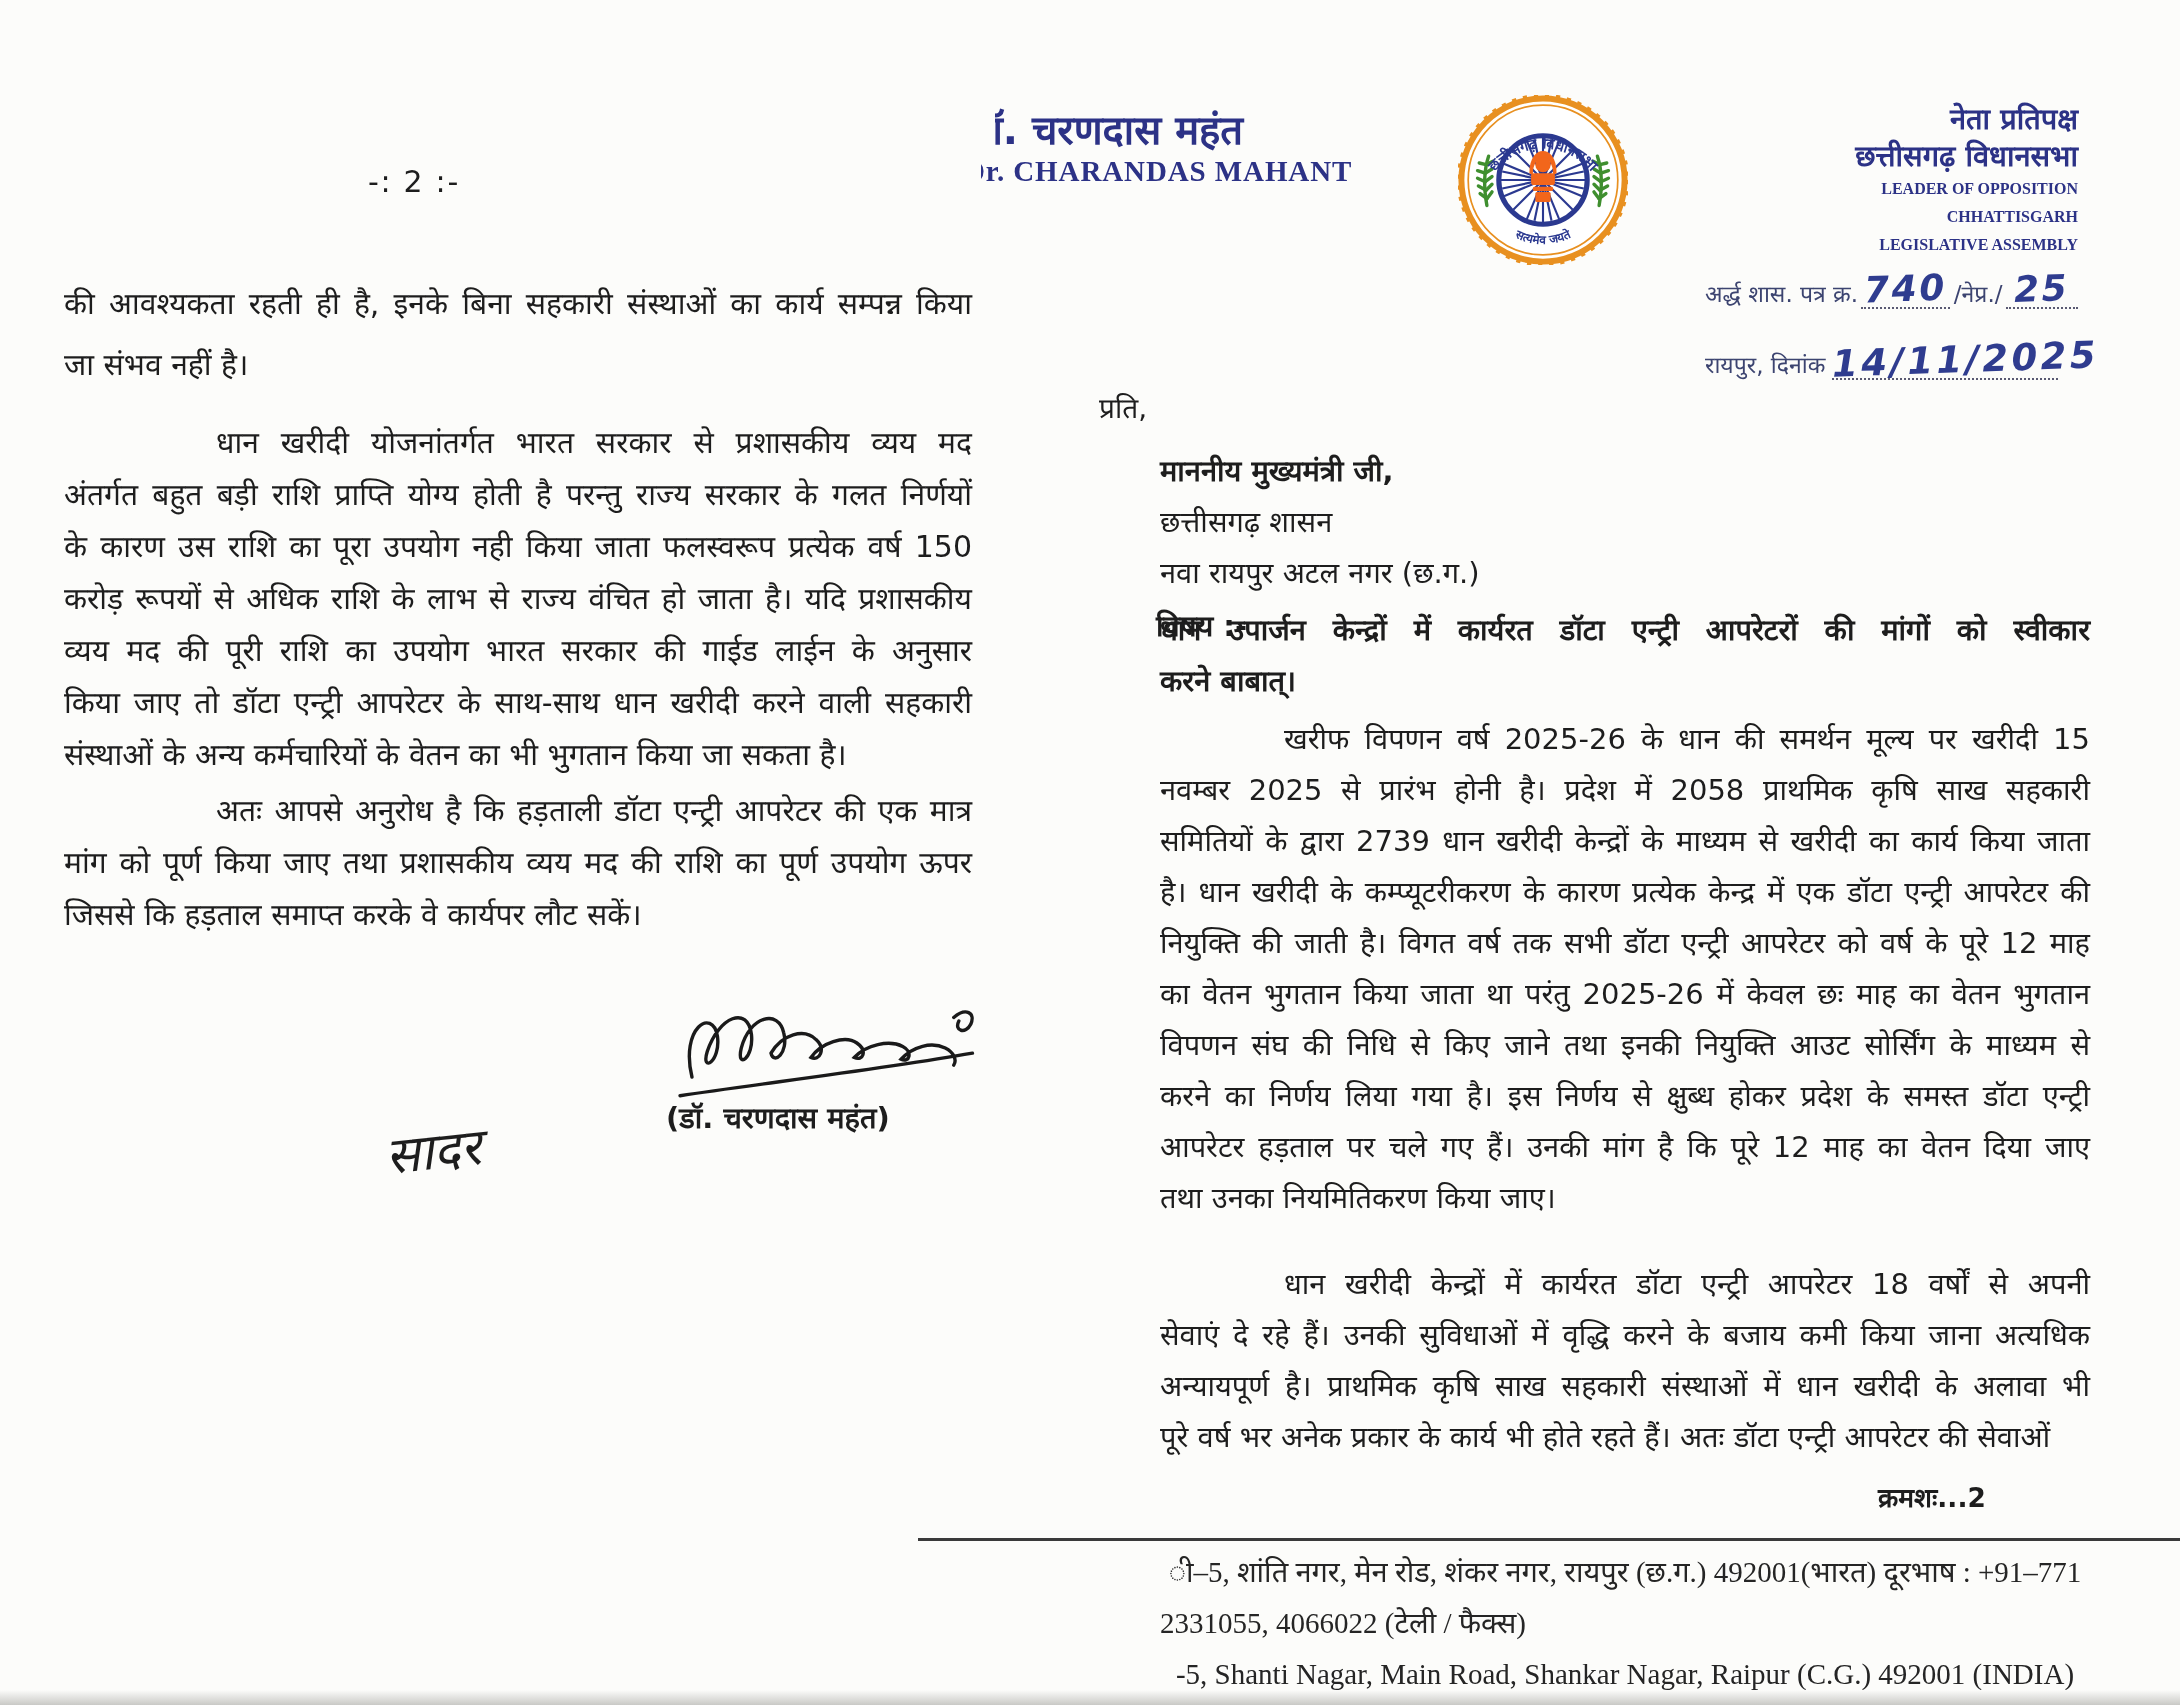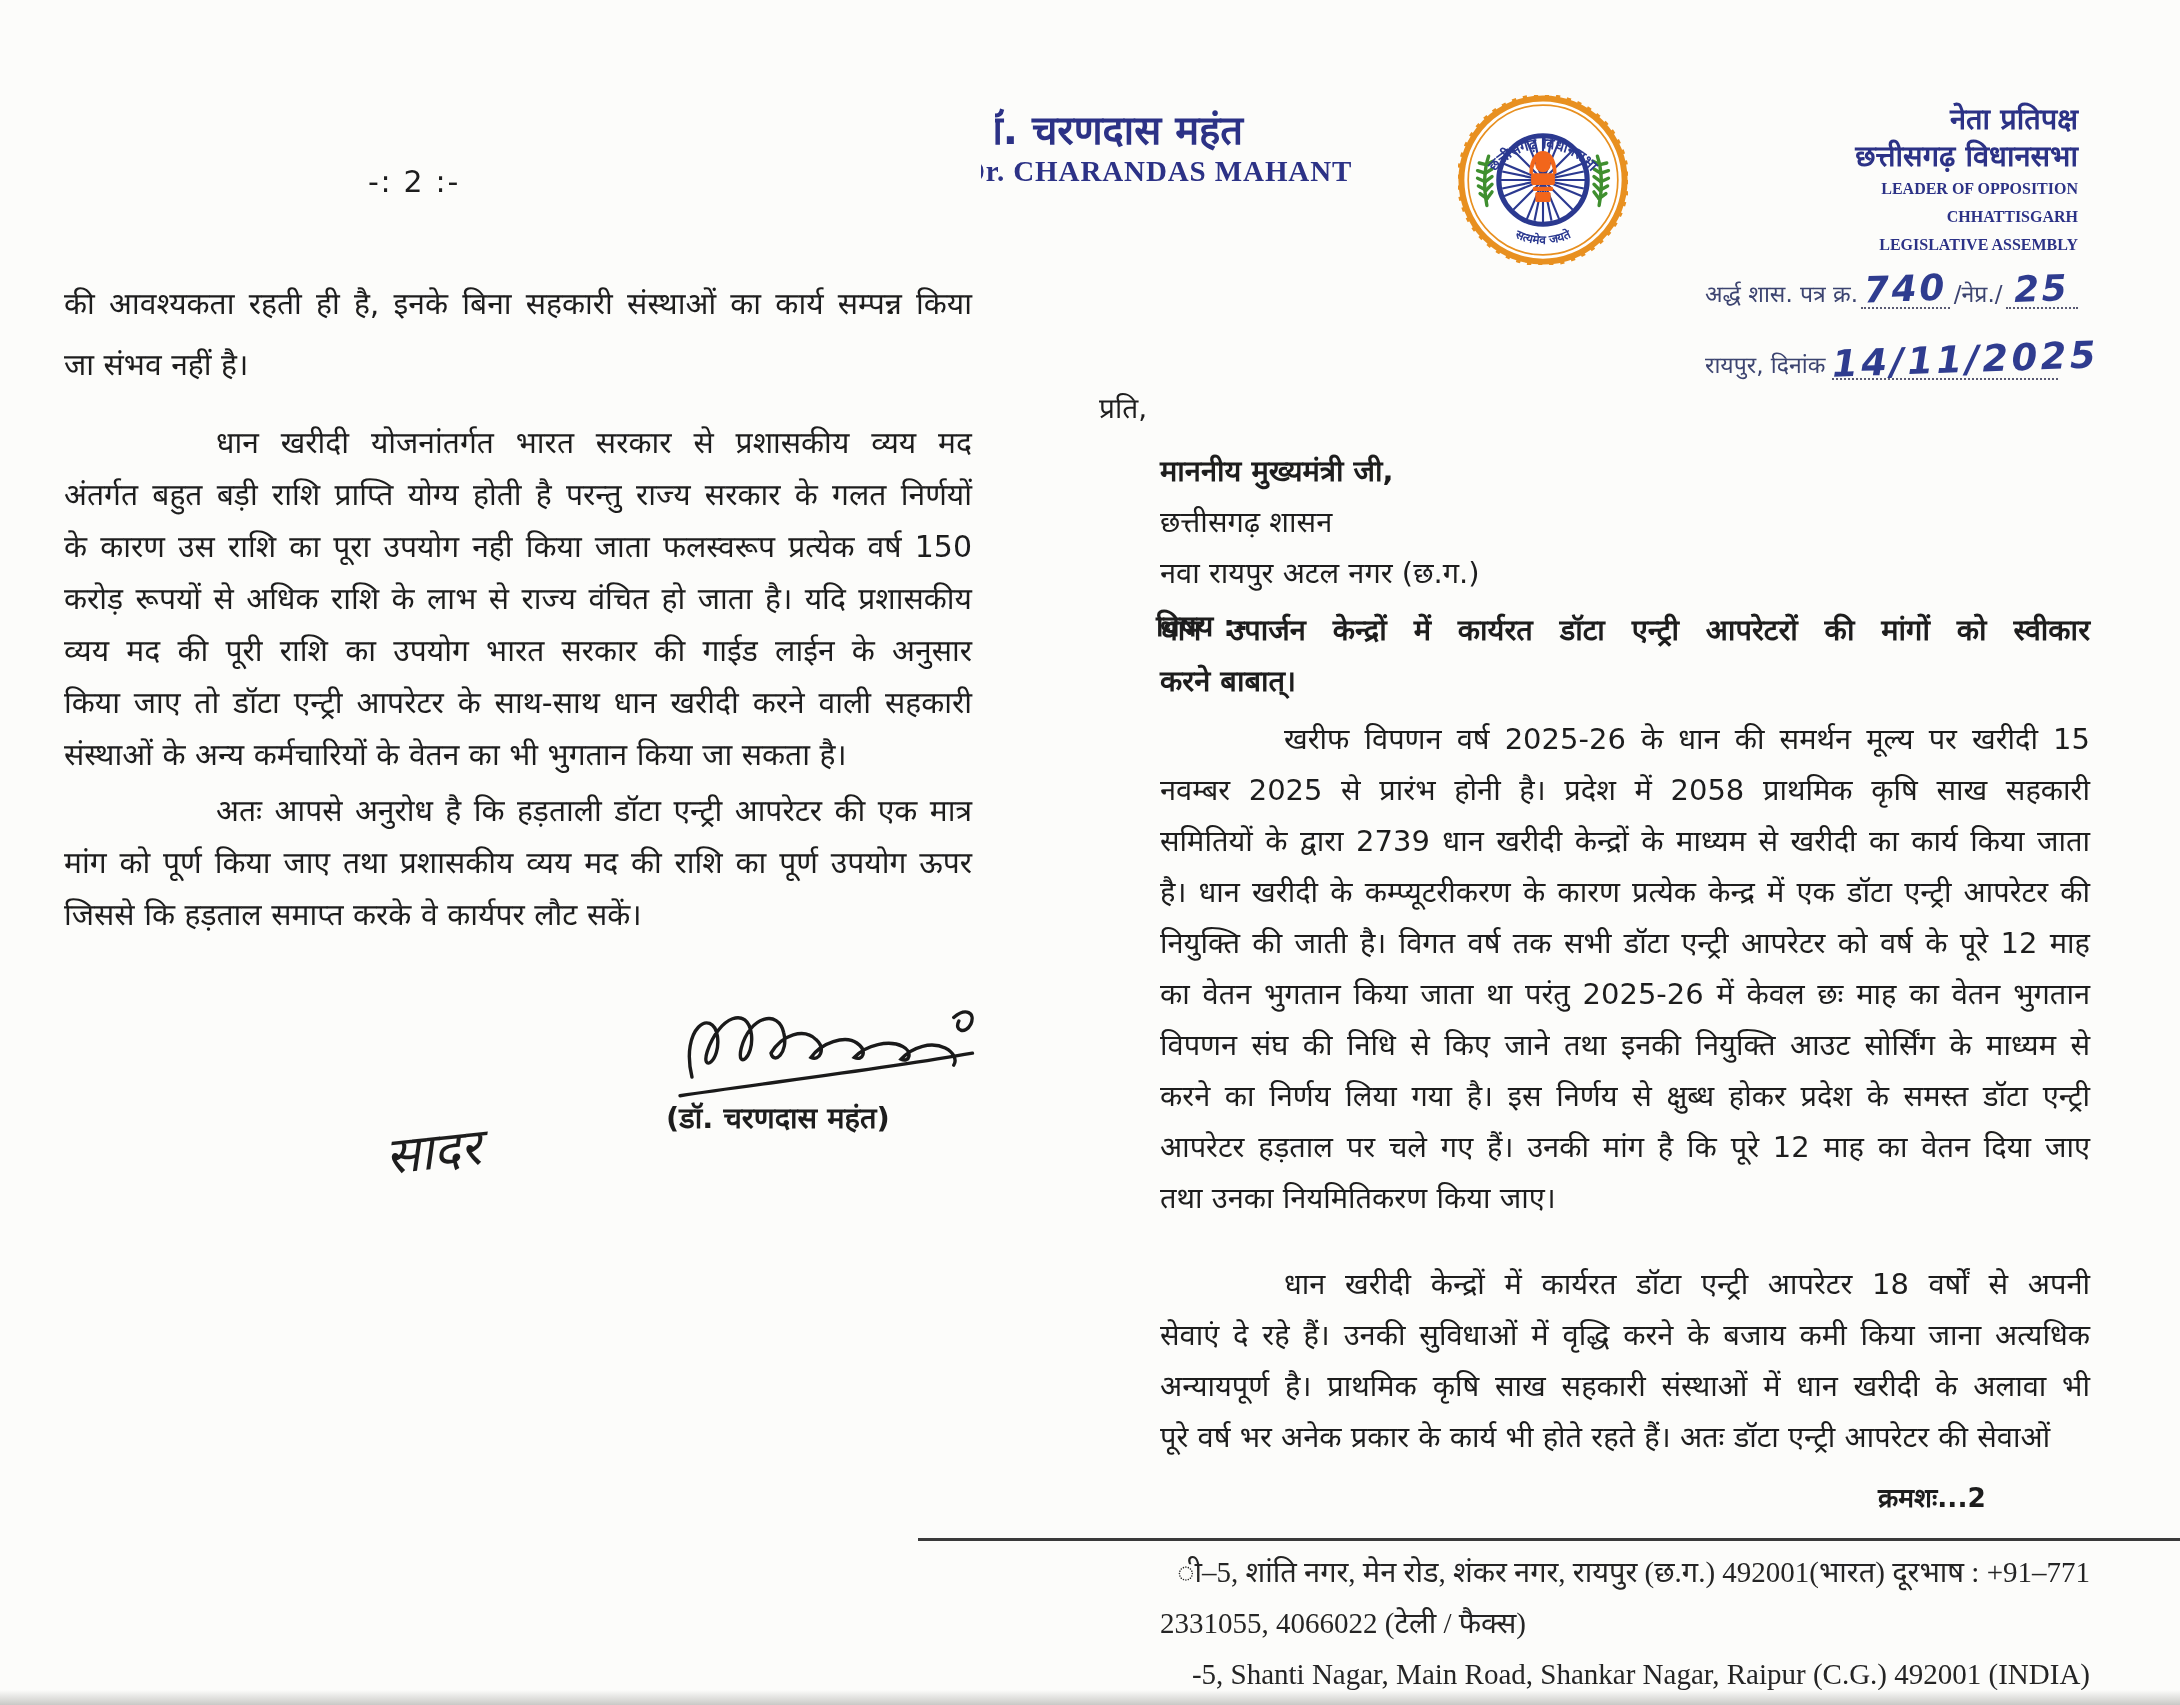--- a/index.html
+++ b/index.html
@@ -7,21 +7,21 @@
     --green:#3f8f2f; --lion:#f2661b; --label:#3c4470;
   }
   html,body{margin:0;padding:0;background:#e9e9e7;}
   .canvas{position:relative;width:2181px;height:1705px;background:#fcfcfa;overflow:hidden;
           font-family:"DejaVu Sans", sans-serif;color:var(--text);}
   .abs{position:absolute;}
   
   .para{position:absolute;}
   .para .tline{text-align:justify;text-align-last:justify;white-space:normal;}
   .para .tline.endl{text-align-last:left;}
-  .para.plain .tline{text-align:right;text-align-last:left;}
+  .para.plain .tline{text-align:center;text-align-last:left;}
   .lp .para{left:64px;width:908px;font-size:30px;line-height:52px;}
   .lp .para .tline.ind{text-indent:152px;}
   .rp .para{left:1160px;width:930px;font-size:29px;line-height:51px;}
   .rp .para .tline.ind{text-indent:124px;}
   
   .pageno{left:368px;top:164px;width:145px;font-size:30px;letter-spacing:1.7px;}
   .sadar{left:385px;top:1114px;font-size:51px;font-style:italic;transform:rotate(-6deg);
          font-weight:500;}
   .signame{left:666px;top:1097px;font-size:29px;font-weight:bold;white-space:nowrap;}
   

